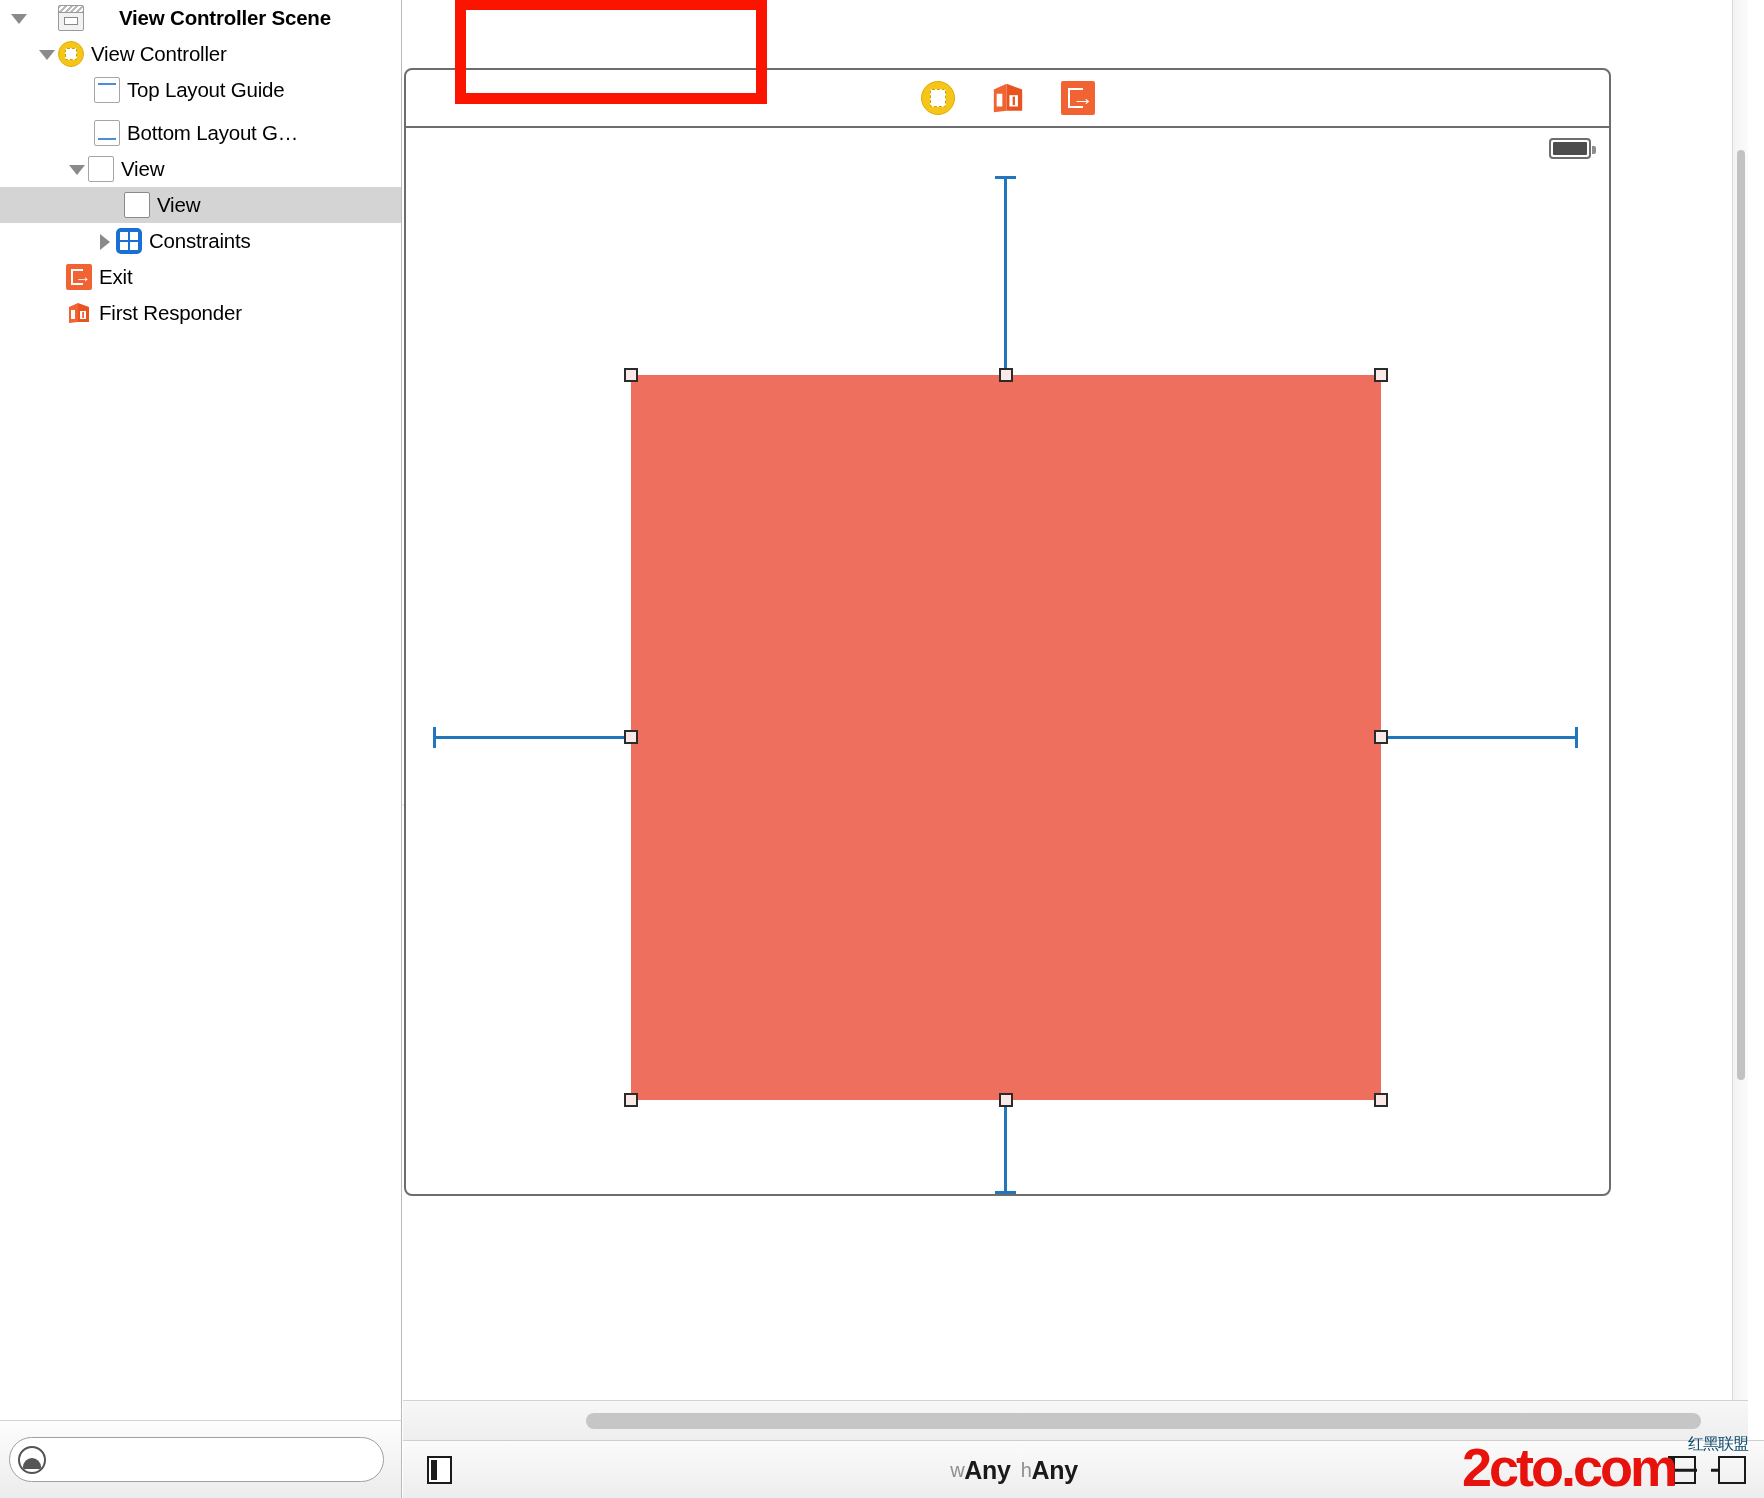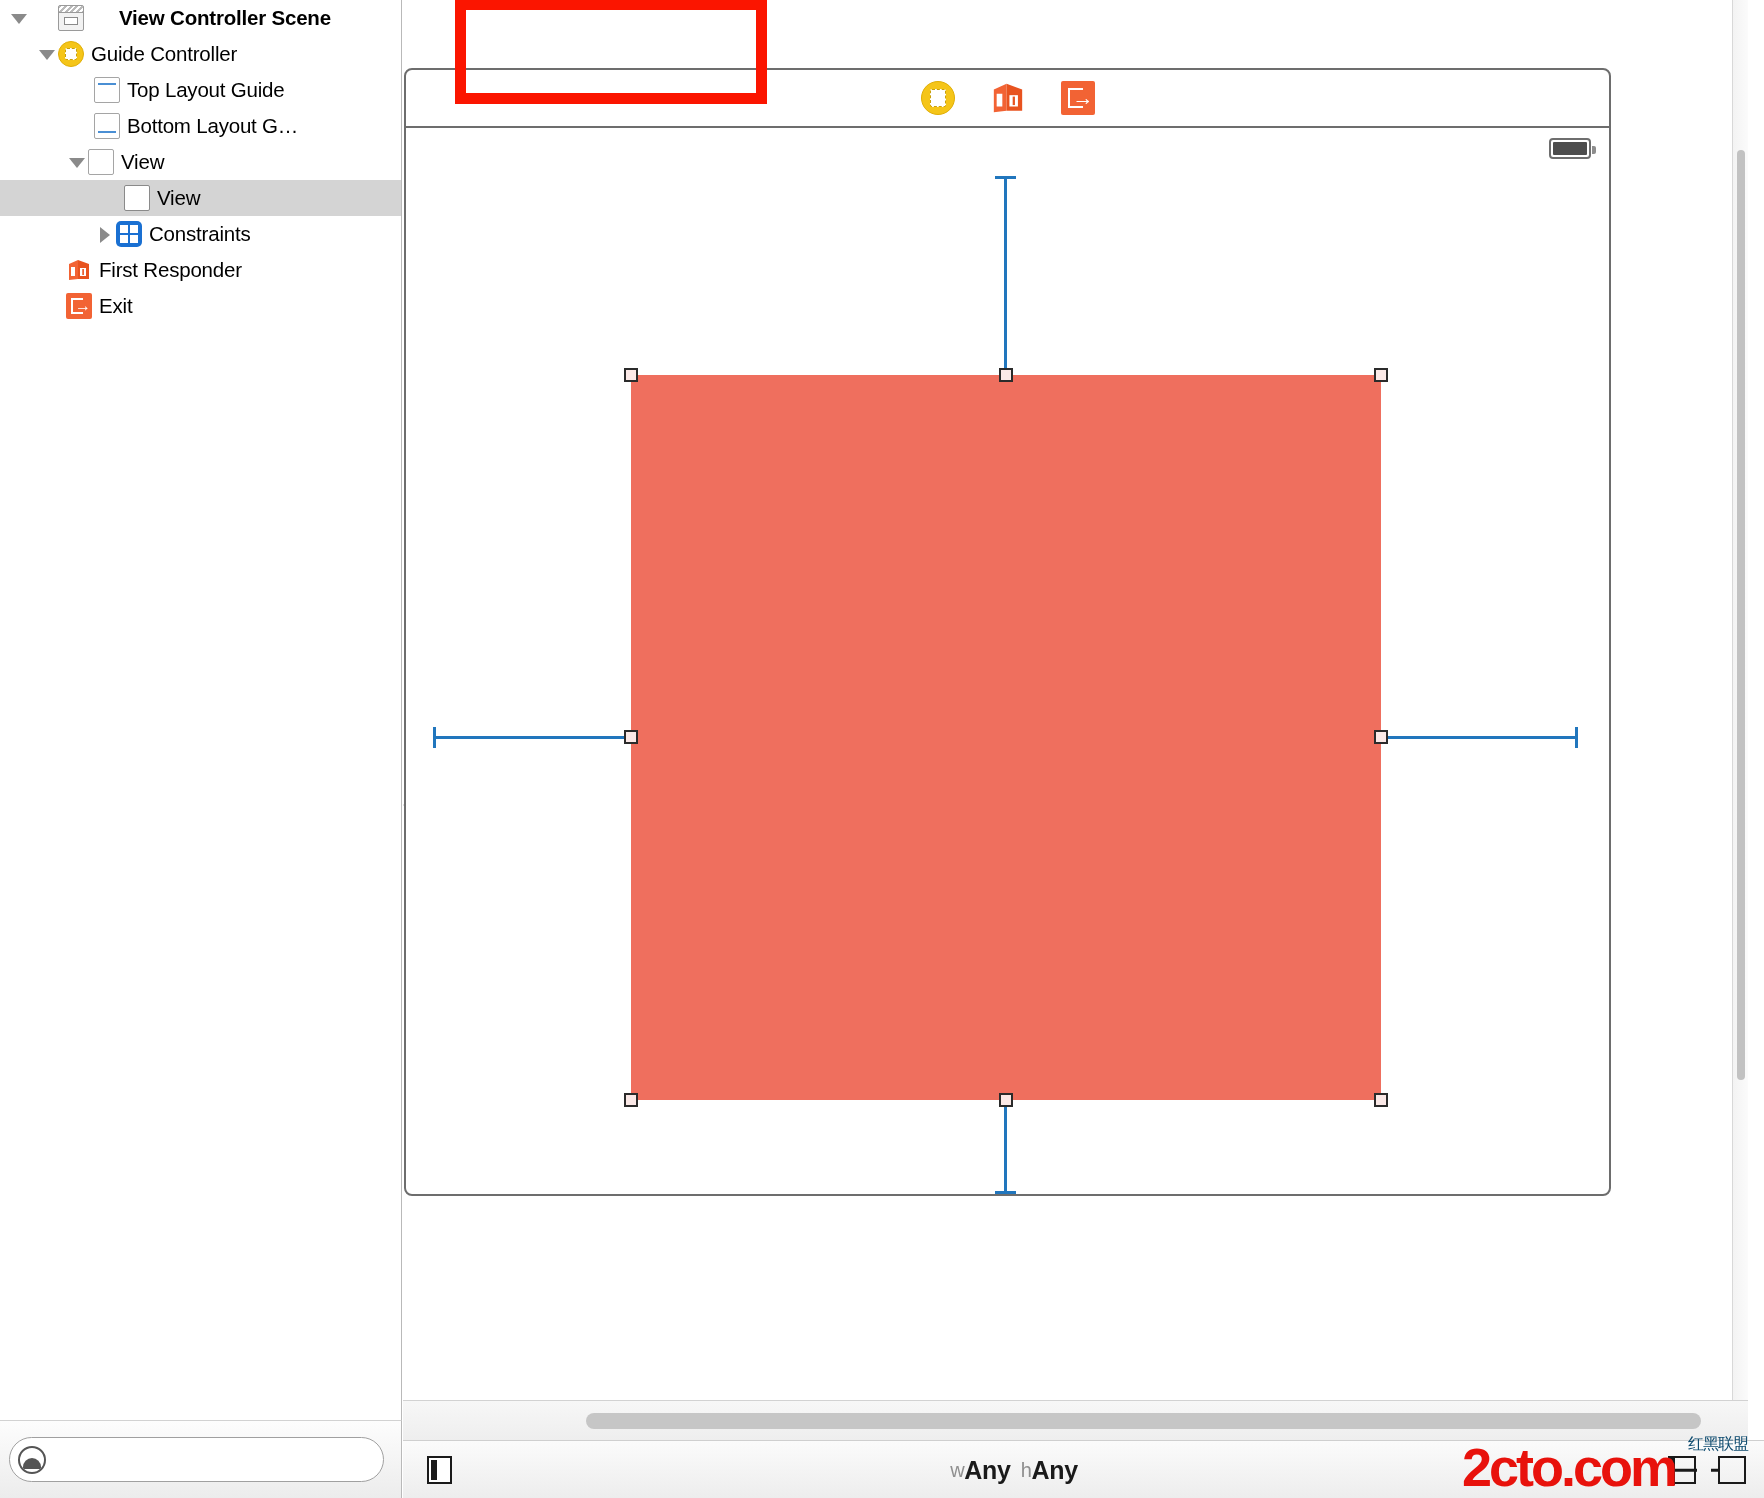--- a/index.html
+++ b/index.html
@@ -359,31 +359,31 @@
 
     <div class="tree-row" style="padding-left:8px;gap:28px;">
       <span class="twisty down"></span>
       <span class="ticon ic-scene"></span>
       <span class="label bold">View Controller Scene</span>
     </div>
 
     <div class="tree-row" style="padding-left:36px;">
       <span class="twisty down"></span>
       <span class="ticon ic-vc"></span>
-      <span class="label">Guide Controller</span>
+      <span class="label">View Controller</span>
     </div>
 
     <div class="tree-row" style="padding-left:94px;text-align:right;">
       <span class="ticon ic-guide top">
           <span class="bar"></span>
         </span>
       <span class="label">Top Layout Guide</span>
     </div>
 
-    <div class="tree-row" style="padding-left:94px;">
+    <div class="tree-row" style="padding-left:94px;margin-top:7px;">
       <span class="ticon ic-guide bottom">
           <span class="bar"></span>
         </span>
       <span class="label">Bottom Layout G…</span>
     </div>
 
     <div class="tree-row" style="padding-left:66px;">
       <span class="twisty down"></span>
       <span class="ticon ic-view"></span>
       <span class="label">View</span>
@@ -391,38 +391,38 @@
 
     <div class="tree-row selected" style="padding-left:124px;">
       <span class="ticon ic-view sel"></span>
       <span class="label">View</span>
     </div>
 
     <div class="tree-row" style="padding-left:94px;">
       <span class="twisty right"></span>
       <span class="ticon ic-constraints"></span>
       <span class="label">Constraints</span>
+    </div>
+
+    <div class="tree-row" style="padding-left:66px;">
+      <span class="ticon ic-exit"></span>
+      <span class="label">Exit</span>
     </div>
 
     <div class="tree-row" style="padding-left:66px;">
       <span class="ticon ic-first">
         <svg class="cube" viewBox="0 0 24 24">
           <polygon points="2,6 11,2 11,21 2,22" fill="#f26334"></polygon>
           <polygon points="11,2 22,6 22,21 11,21" fill="#e8531f"></polygon>
           <rect x="4" y="9" width="4" height="9" fill="#fff"></rect>
           <rect x="13" y="10" width="6" height="8" fill="#fff"></rect>
           <rect x="15.3" y="11" width="1.6" height="6" fill="#e8531f"></rect>
         </svg>
       </span>
       <span class="label">First Responder</span>
-    </div>
-
-    <div class="tree-row" style="padding-left:66px;">
-      <span class="ticon ic-exit"></span>
-      <span class="label">Exit</span>
     </div>
 
   </div>
 
   <div id="filter-bar">
     <div id="filter-field">
       <span class="filter-circle"></span>
       <input type="text" style="border: none; outline: none; background: transparent; font-size: 18px; width: 300px; margin-left: 8px; font-family: &quot;Liberation Sans&quot;, sans-serif;" placeholder="">
     </div>
   </div>

